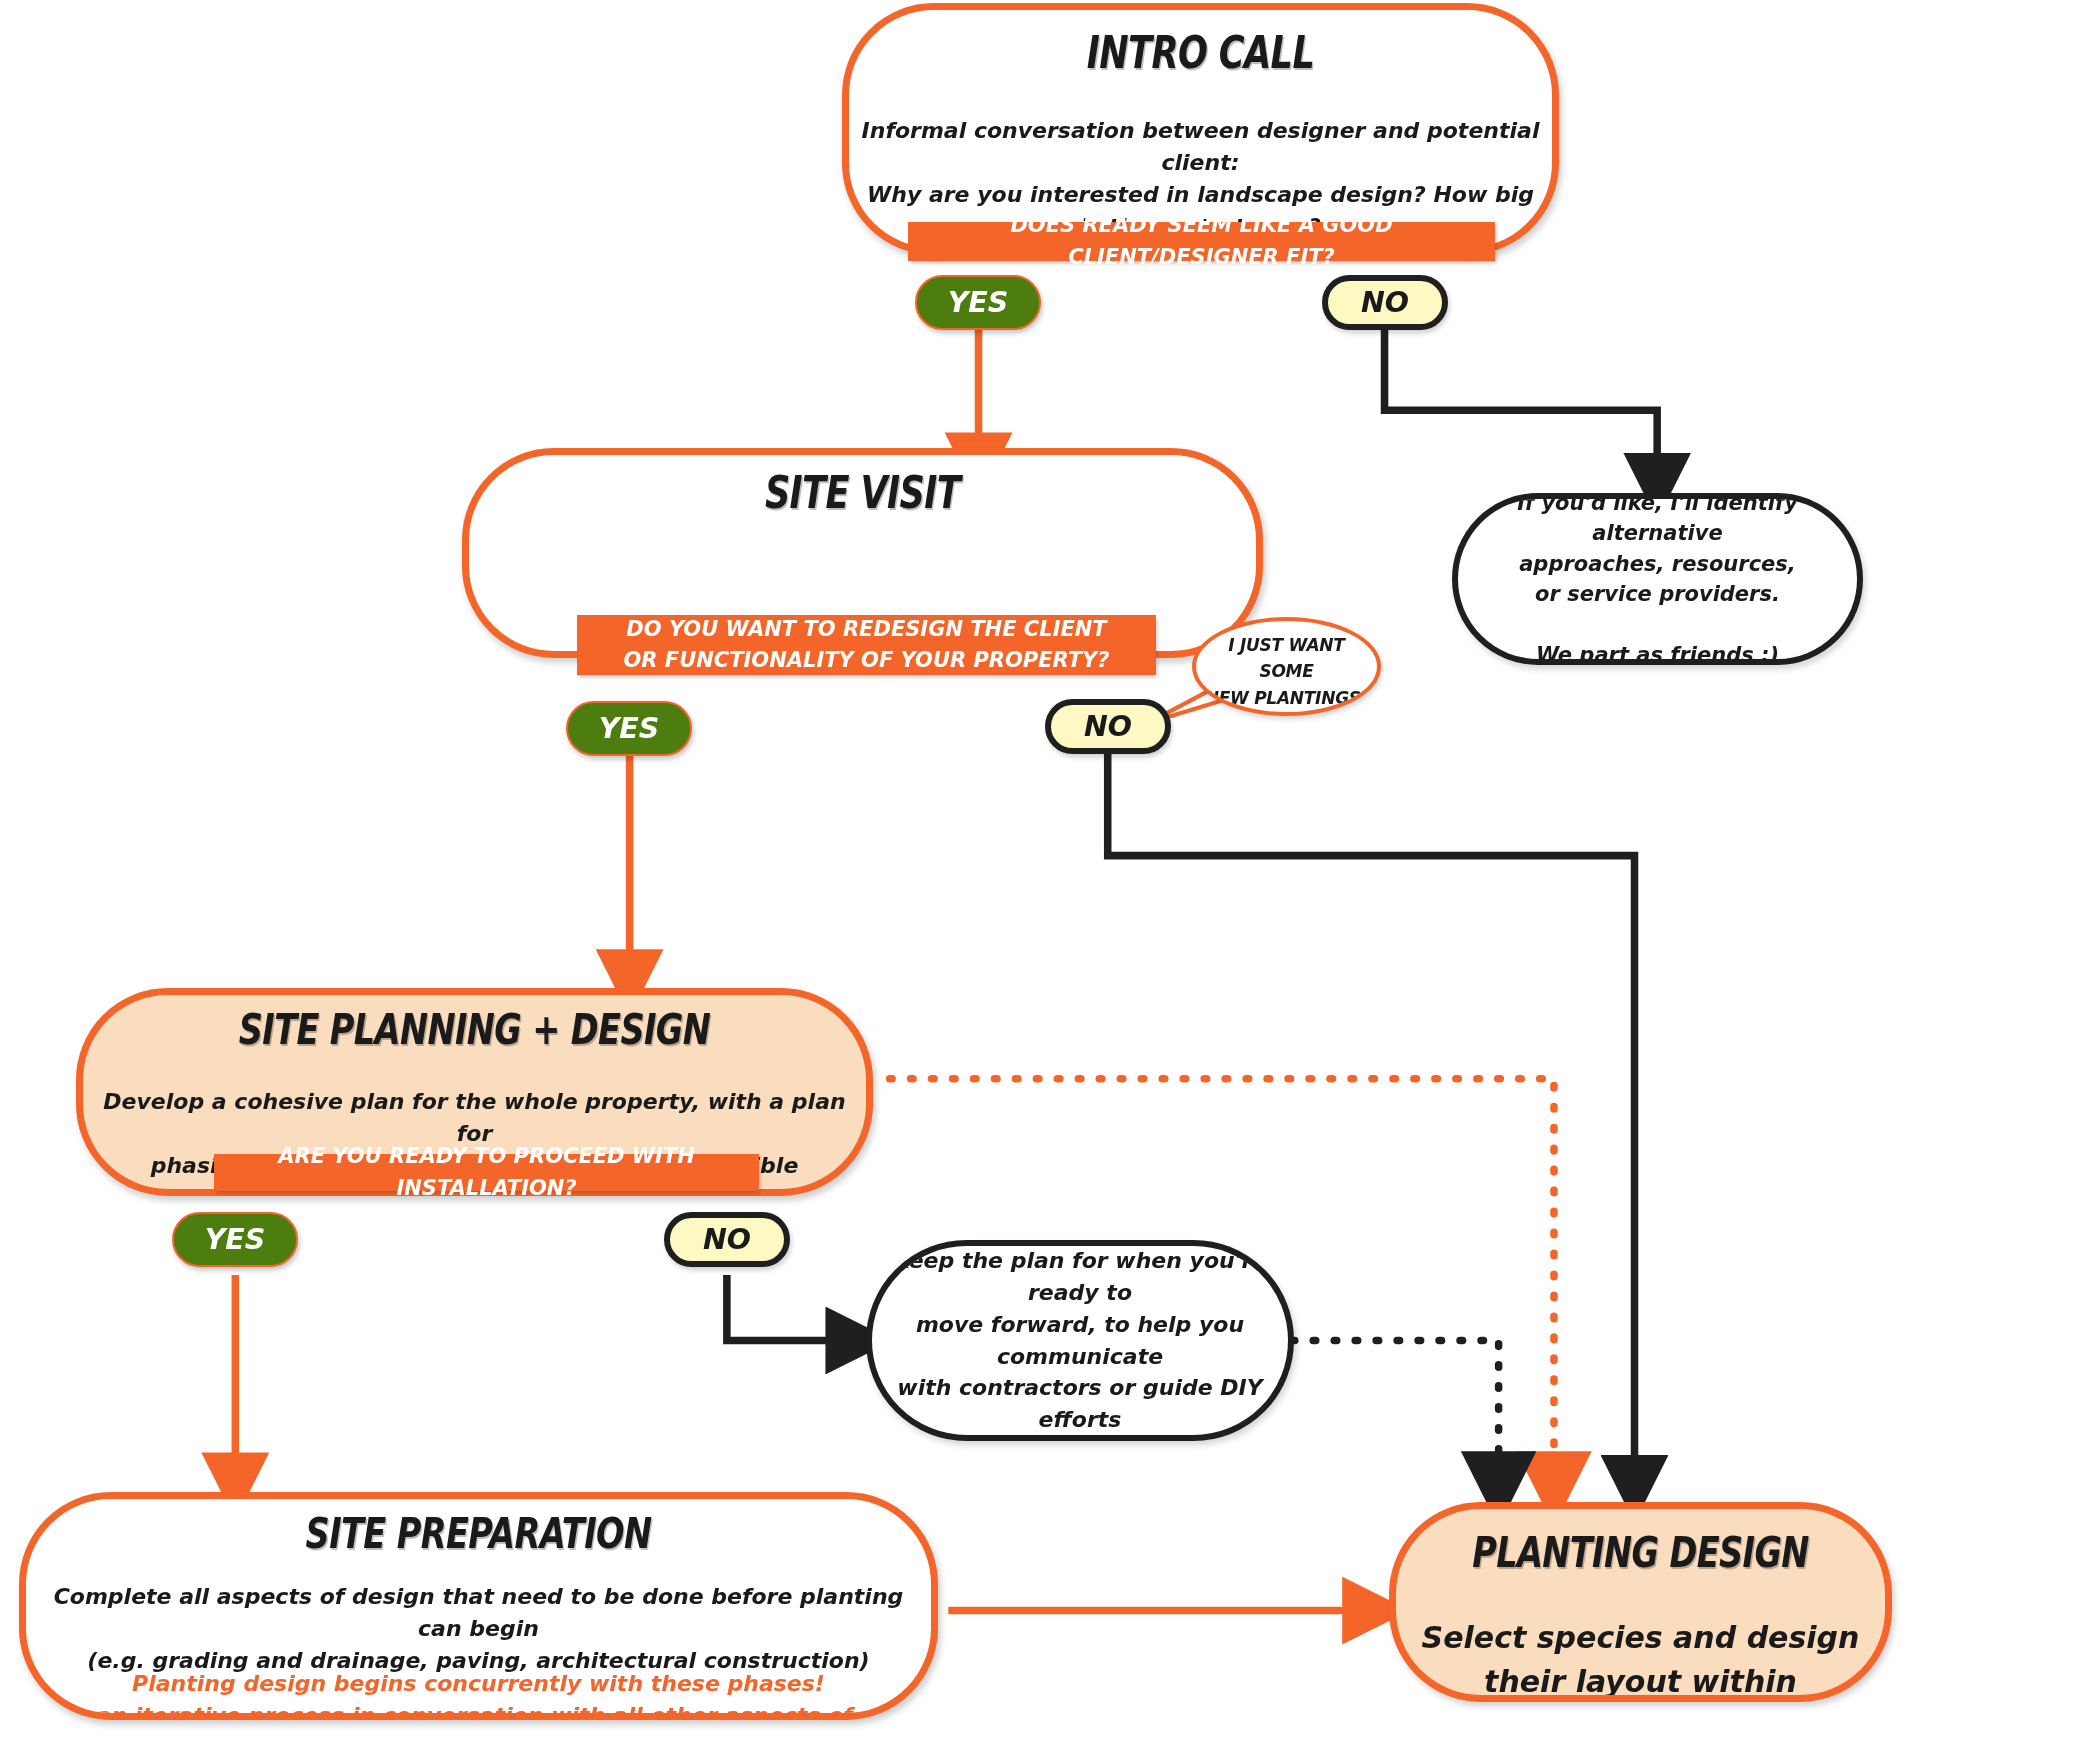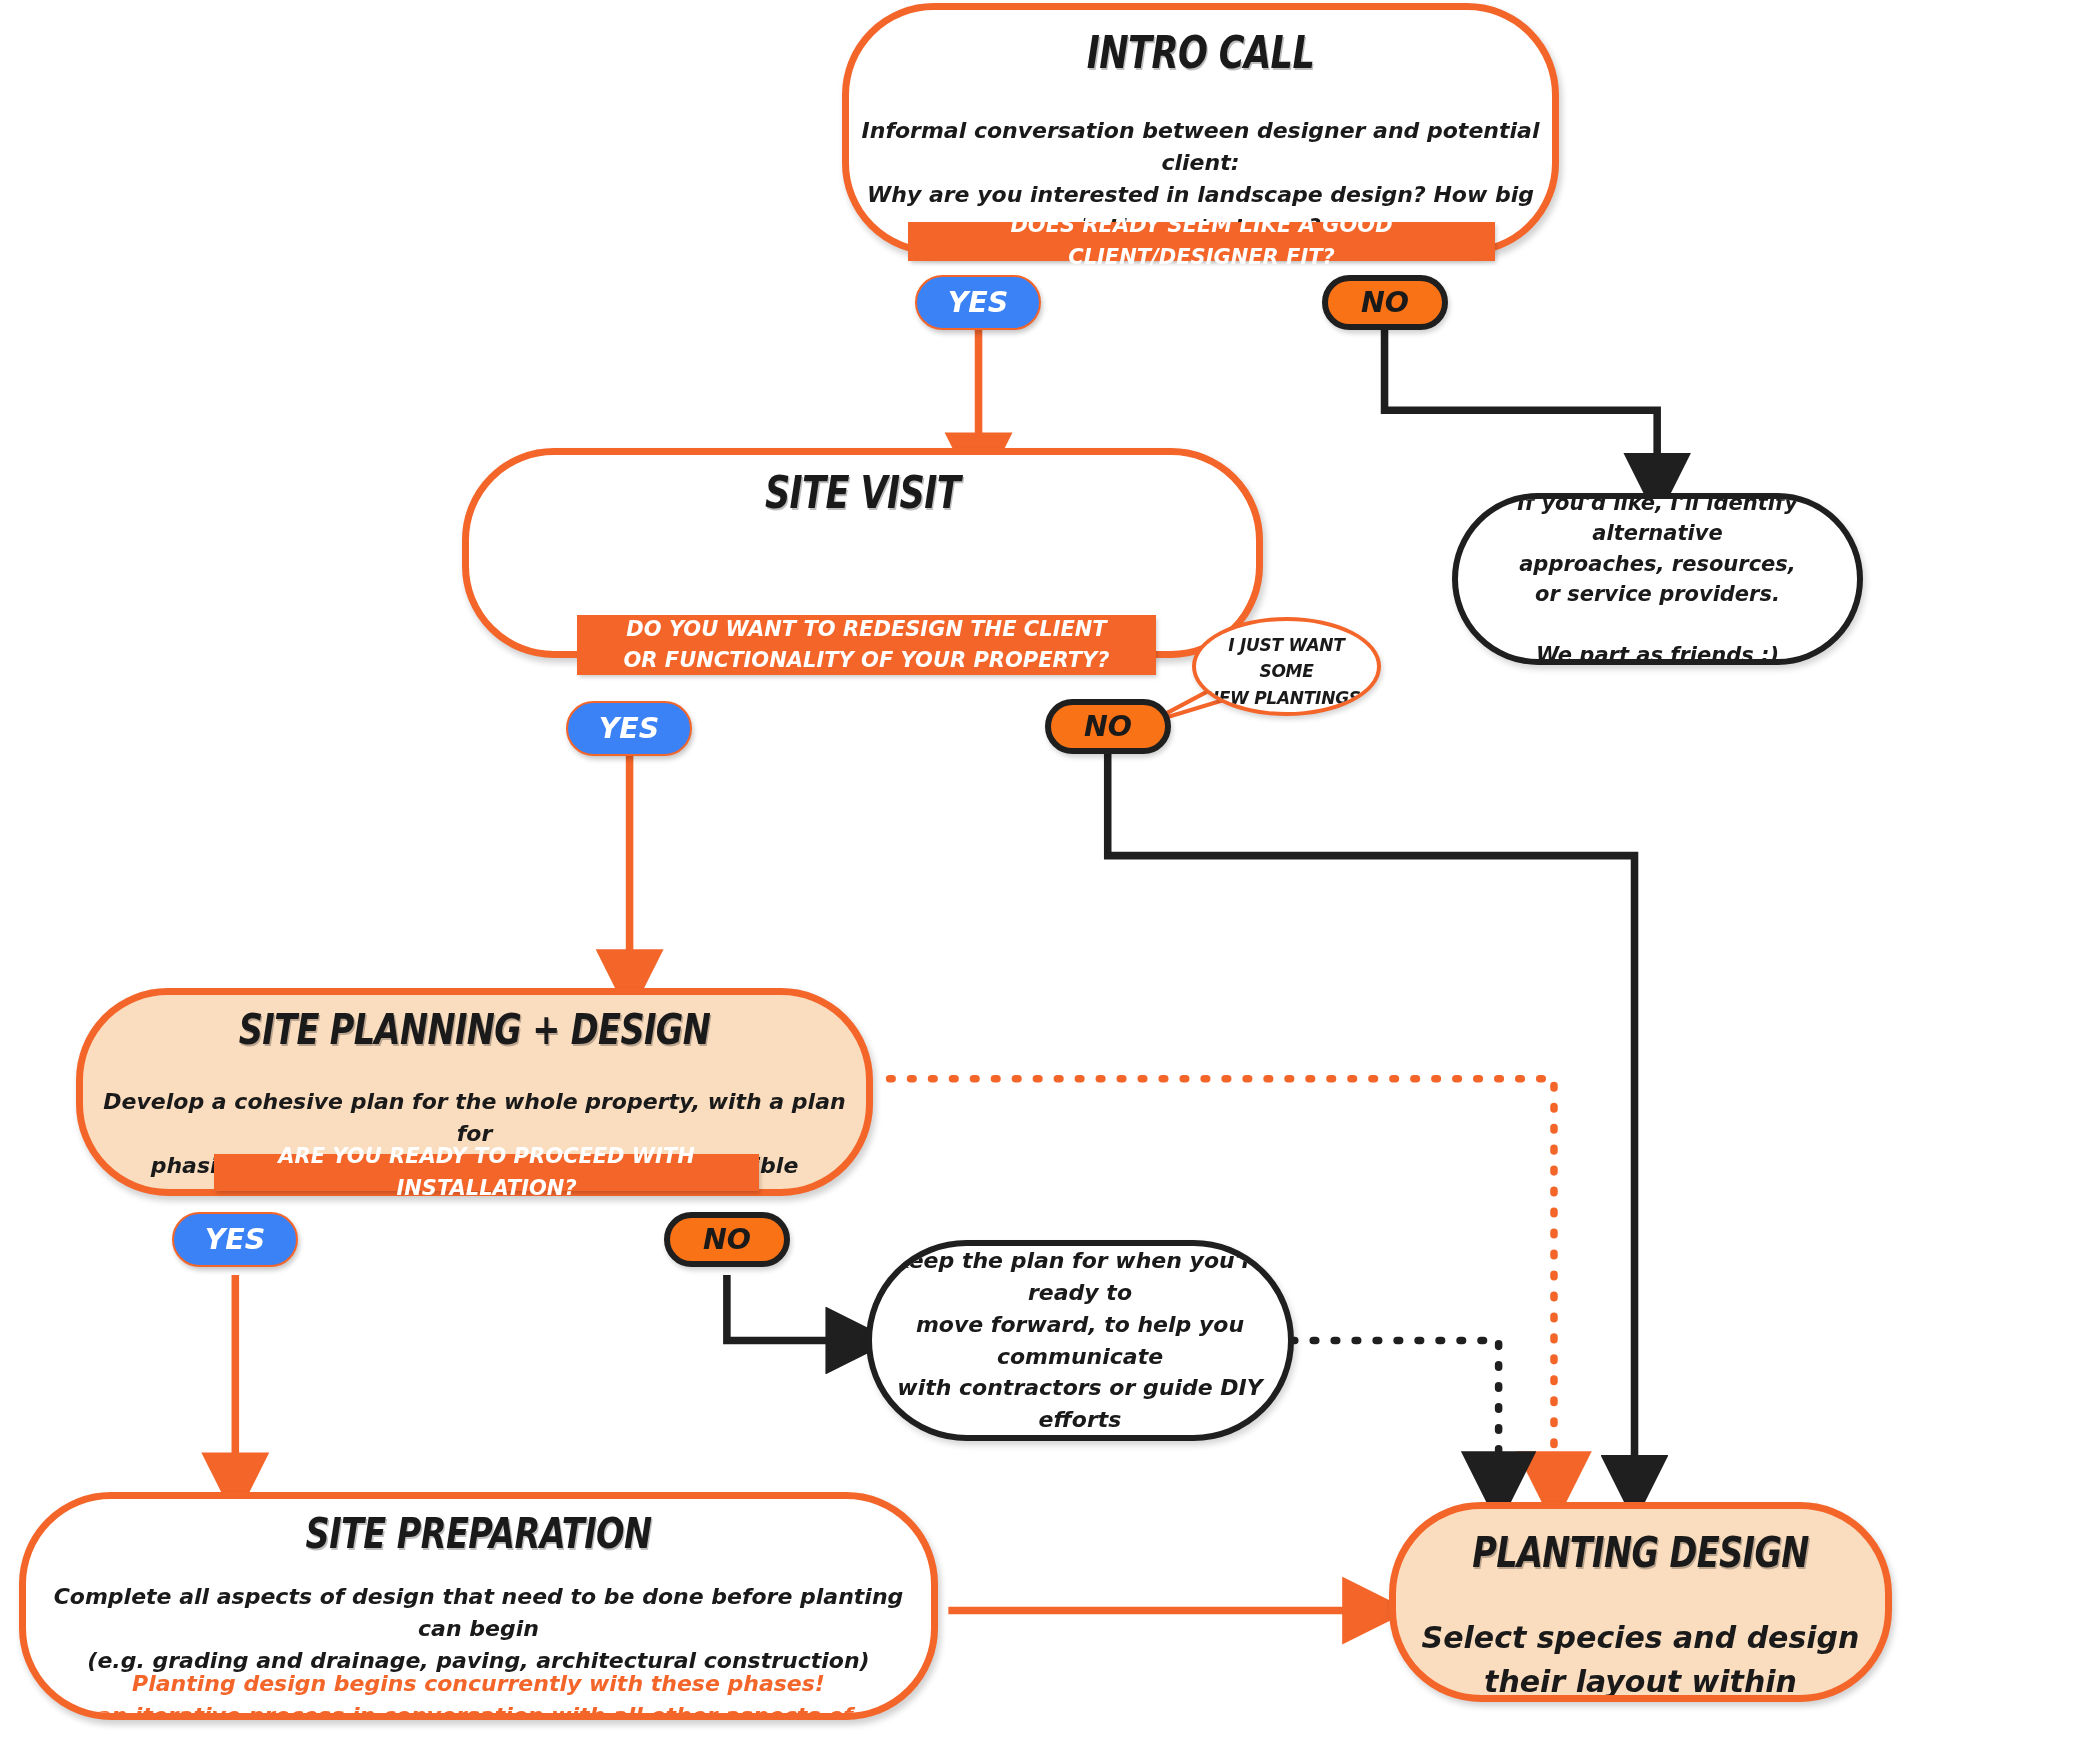--- a/index.html
+++ b/index.html
@@ -42,23 +42,23 @@
     flex-direction:column;line-height:1.5;
     box-shadow:1.7px 2.5px 4.2px rgba(0,0,0,.20);
   }
 
   
   .pill{
     position:absolute;display:flex;align-items:center;justify-content:center;
     font-family:"DejaVu Sans",sans-serif;font-weight:bold;font-style:italic;
     border-radius:28.5px;box-sizing:border-box;
   }
-  .pill.yes{background:#3b82f6;color:#fff;border:2.5px solid #F4652A;
+  .pill.yes{background:#4d7c0f;color:#fff;border:2.5px solid #F4652A;
             box-shadow:1.7px 3.4px 5px rgba(0,0,0,.22);}
-  .pill.no{background:#f97316;color:#1a1a1a;border:6.7px solid #1f1f1f;
+  .pill.no{background:#fef9c3;color:#1a1a1a;border:6.7px solid #1f1f1f;
            box-shadow:1.7px 3.4px 5px rgba(0,0,0,.18);text-align:center;}
 
   
   .term{
     border:6.7px solid #1f1f1f;background:#ffffff;border-radius:101px;
     box-shadow:2.5px 4.2px 5.9px rgba(0,0,0,.16);
   }
 
   
   .bubble{

